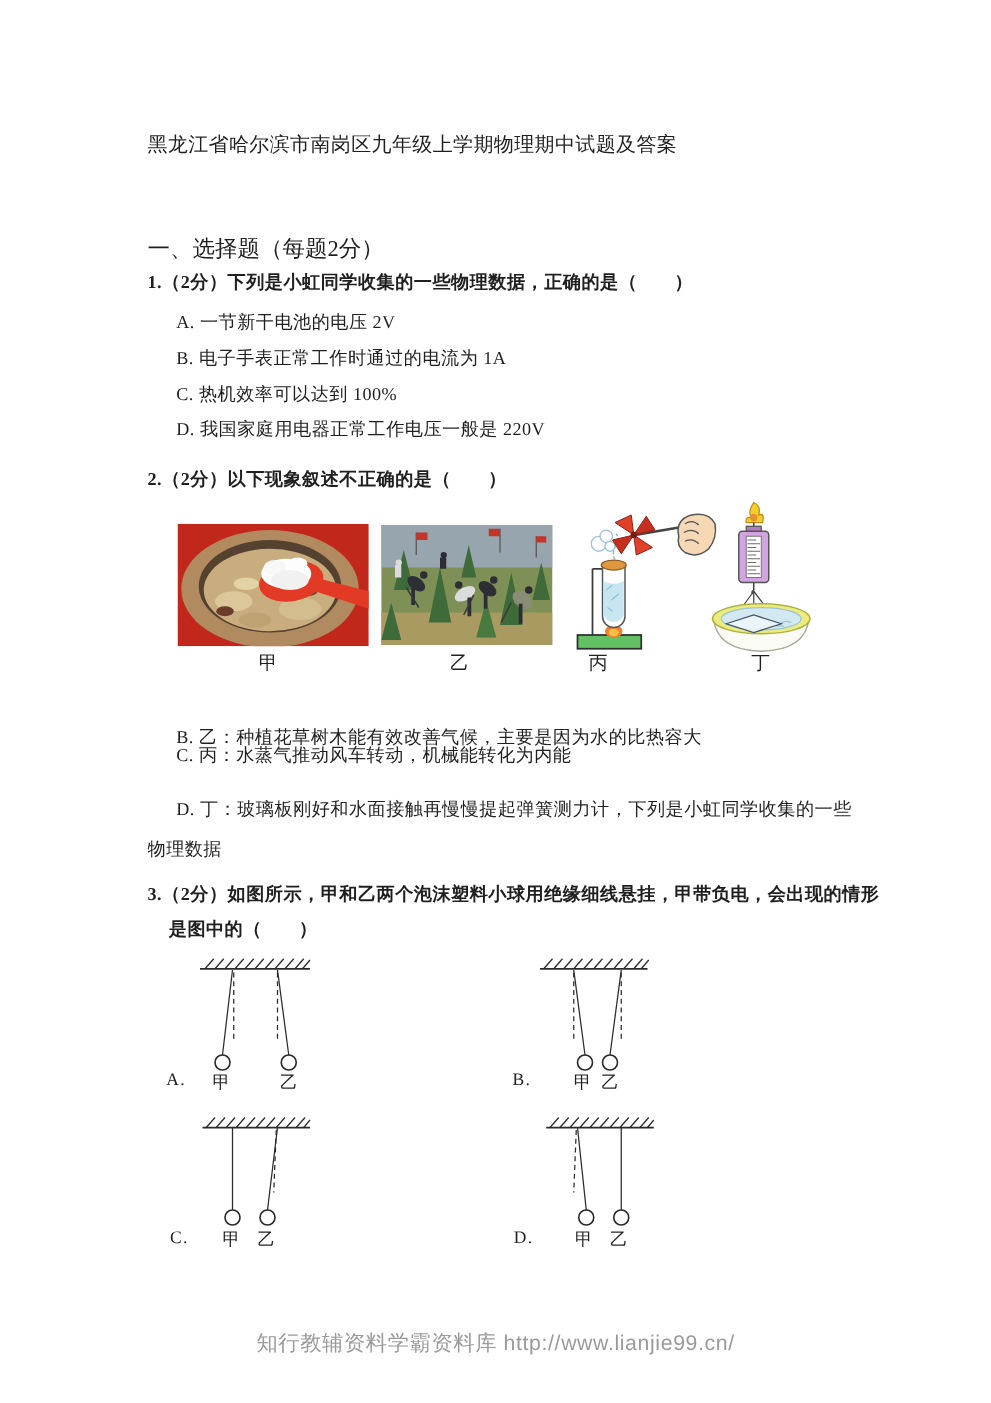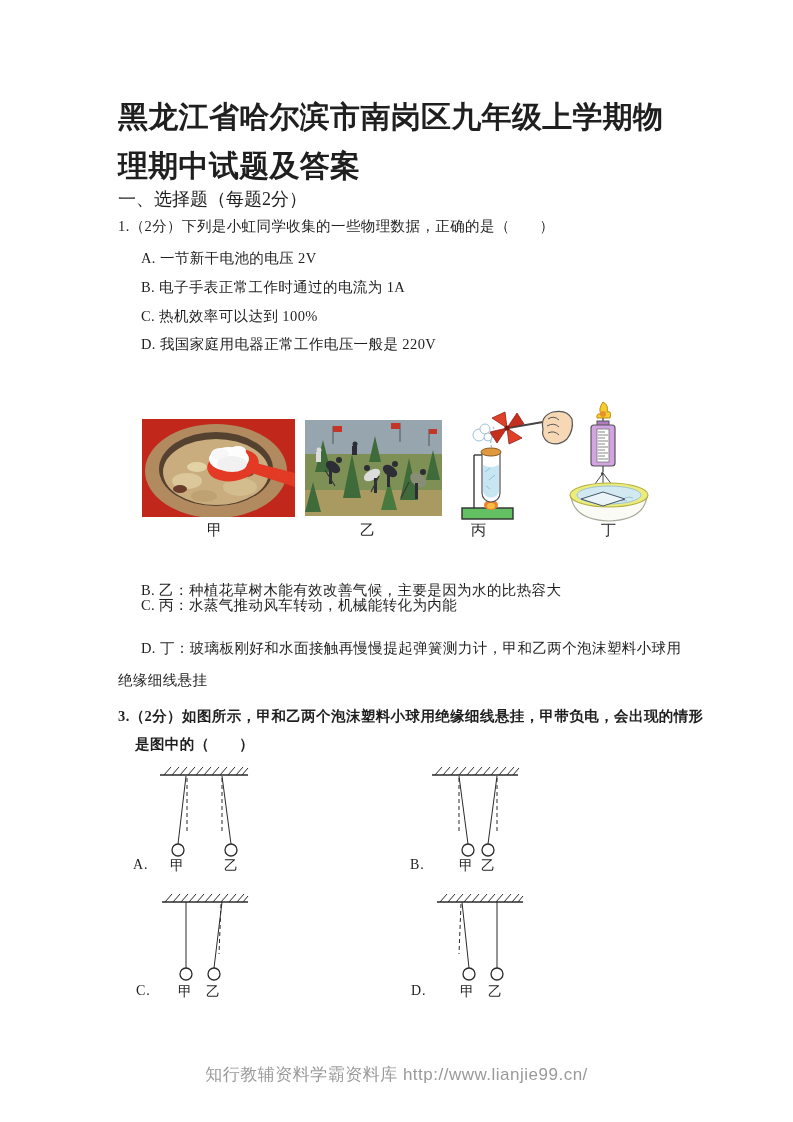--- a/index.html
+++ b/index.html
@@ -5,27 +5,27 @@
   html,body { margin:0; padding:0; }
   body {
     width:793px; height:1122px; background:#ffffff;
     font-family:"Liberation Serif","DejaVu Serif",serif;
     color:#1f1f1f;
   }
   .page { position:relative; width:793px; height:1122px; overflow:hidden; background:#fff; }
 
   .title {
     position:absolute; left:118px; top:92px; width:565px;
-    font-size:30px; font-weight:bold; line-height:49px; margin:0;
+    font-size:16px; font-weight:normal; line-height:49px; margin:0;
     letter-spacing:0.3px;
   }
   .section { position:absolute; left:118px; top:187px; font-size:18px; white-space:nowrap; }
 
   .line { position:absolute; margin:0; font-size:14.5px; line-height:17px; white-space:nowrap; letter-spacing:0.4px; }
-  .stem { left:118px; }
+  .stem { left:118px;font-weight:bold; }
   .opt  { left:141px; }
 
   .optwrap {
     position:absolute; left:118px; top:633px; width:568px; margin:0;
     font-size:14.5px; line-height:31.5px; text-indent:23px; letter-spacing:0.4px;
   }
   .q3stem {
     position:absolute; left:118px; top:703px; width:580px; margin:0;
     font-size:14.5px; line-height:27.5px; padding-left:17px; text-indent:-17px;
     letter-spacing:0.4px;
@@ -55,20 +55,21 @@
   <h1 class="title">黑龙江省哈尔滨市南岗区九年级上学期物理期中试题及答案</h1>
 
   <div class="section">一、选择题（每题2分）</div>
 
   <p class="line stem" style="top:218px">1.（2分）下列是小虹同学收集的一些物理数据，正确的是（　　）</p>
   <p class="line opt" style="top:250px">A. 一节新干电池的电压 2V</p>
   <p class="line opt" style="top:279px">B. 电子手表正常工作时通过的电流为 1A</p>
   <p class="line opt" style="top:308px">C. 热机效率可以达到 100%</p>
   <p class="line opt" style="top:336px">D. 我国家庭用电器正常工作电压一般是 220V</p>
 
+  <p class="line stem" style="top:376px">2.（2分）以下现象叙述不正确的是（　　）</p>
 
   <div class="fig" style="left:142px; top:419px">
     <svg width="153" height="98" viewBox="0 0 153 98">
       <rect width="153" height="98" fill="#c1271b"></rect>
       <ellipse cx="74" cy="52" rx="71" ry="47" fill="#b18a60"></ellipse>
       <ellipse cx="74" cy="51" rx="63" ry="41" fill="#9a picking" fill-opacity="0"></ellipse>
       <ellipse cx="74" cy="50" rx="57" ry="37" fill="#54412f"></ellipse>
       <ellipse cx="74" cy="53" rx="53" ry="33" fill="#c9ad7e"></ellipse>
       <ellipse cx="45" cy="62" rx="15" ry="8" fill="#dcc79a"></ellipse>
       <ellipse cx="98" cy="68" rx="17" ry="9" fill="#d3bd8e"></ellipse>
@@ -200,21 +201,21 @@
     </svg>
   </div>
 
   <span class="figlabel" style="left:207px">甲</span>
   <span class="figlabel" style="left:360px">乙</span>
   <span class="figlabel" style="left:471px">丙</span>
   <span class="figlabel" style="left:601px">丁</span>
 
   <p class="line opt" style="top:582px">B. 乙：种植花草树木能有效改善气候，主要是因为水的比热容大</p>
   <p class="line opt" style="top:597px">C. 丙：水蒸气推动风车转动，机械能转化为内能</p>
-  <p class="optwrap">D. 丁：玻璃板刚好和水面接触再慢慢提起弹簧测力计，甲和乙两个泡沫塑料小球用绝缘细线悬挂</p>
+  <p class="optwrap">D. 丁：玻璃板刚好和水面接触再慢慢提起弹簧测力计，下列是小虹同学收集的一些物理数据</p>
 
   <p class="q3stem">3.（2分）如图所示，甲和乙两个泡沫塑料小球用绝缘细线悬挂，甲带负电，会出现的情形是图中的（　　）</p>
 
   <div class="diag" style="left:128px; top:764px">
     <svg width="132" height="100" viewBox="0 0 132 100">
       <line x1="32" y1="11" x2="120" y2="11" stroke="#2a2a2a" stroke-width="1.4"></line>
       <path d="M36 11 l7 -8 M44 11 l7 -8 M52 11 l7 -8 M60 11 l7 -8 M68 11 l7 -8 M76 11 l7 -8 M84 11 l7 -8 M92 11 l7 -8 M100 11 l7 -8 M108 11 l7 -8 M114 11 l6 -7" stroke="#2a2a2a" stroke-width="1"></path>
       <line x1="58" y1="12" x2="50" y2="80" stroke="#2a2a2a" stroke-width="1"></line>
       <line x1="59" y1="14" x2="59" y2="69" stroke="#2a2a2a" stroke-width="1" stroke-dasharray="4 3"></line>
       <line x1="94" y1="12" x2="103" y2="80" stroke="#2a2a2a" stroke-width="1"></line>

